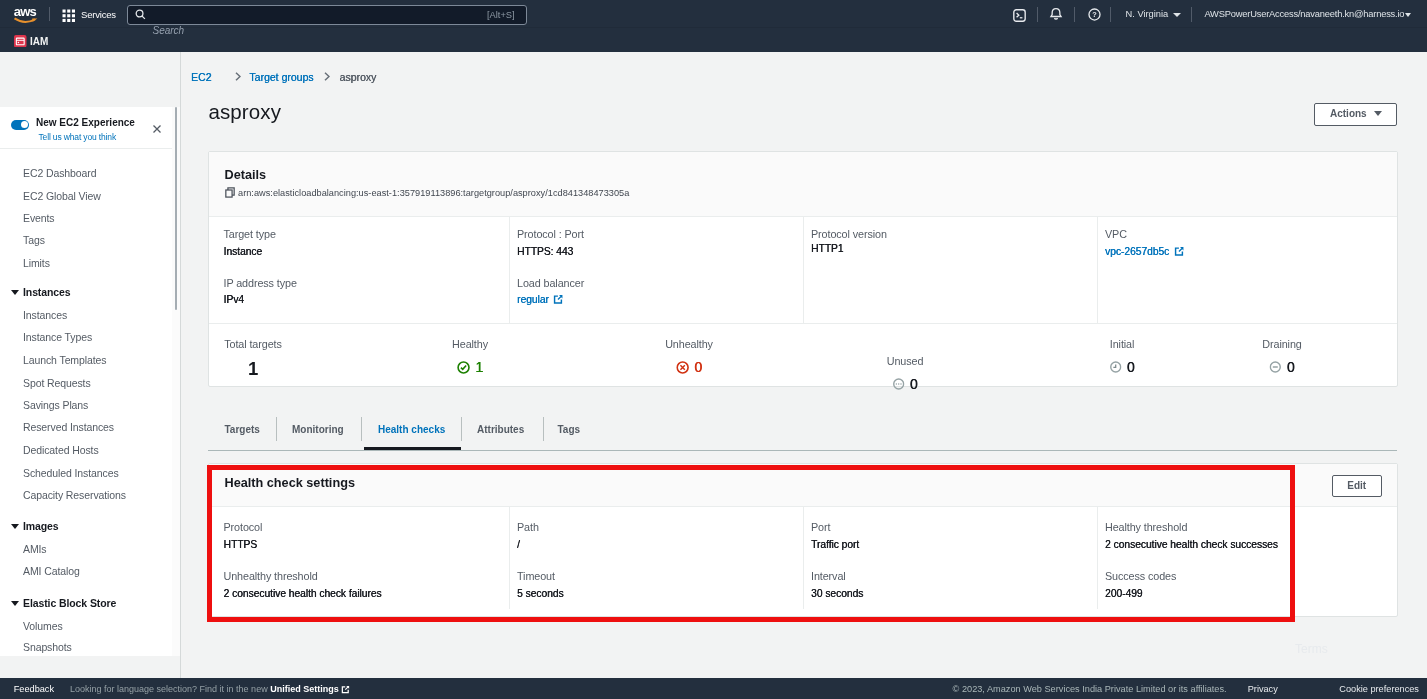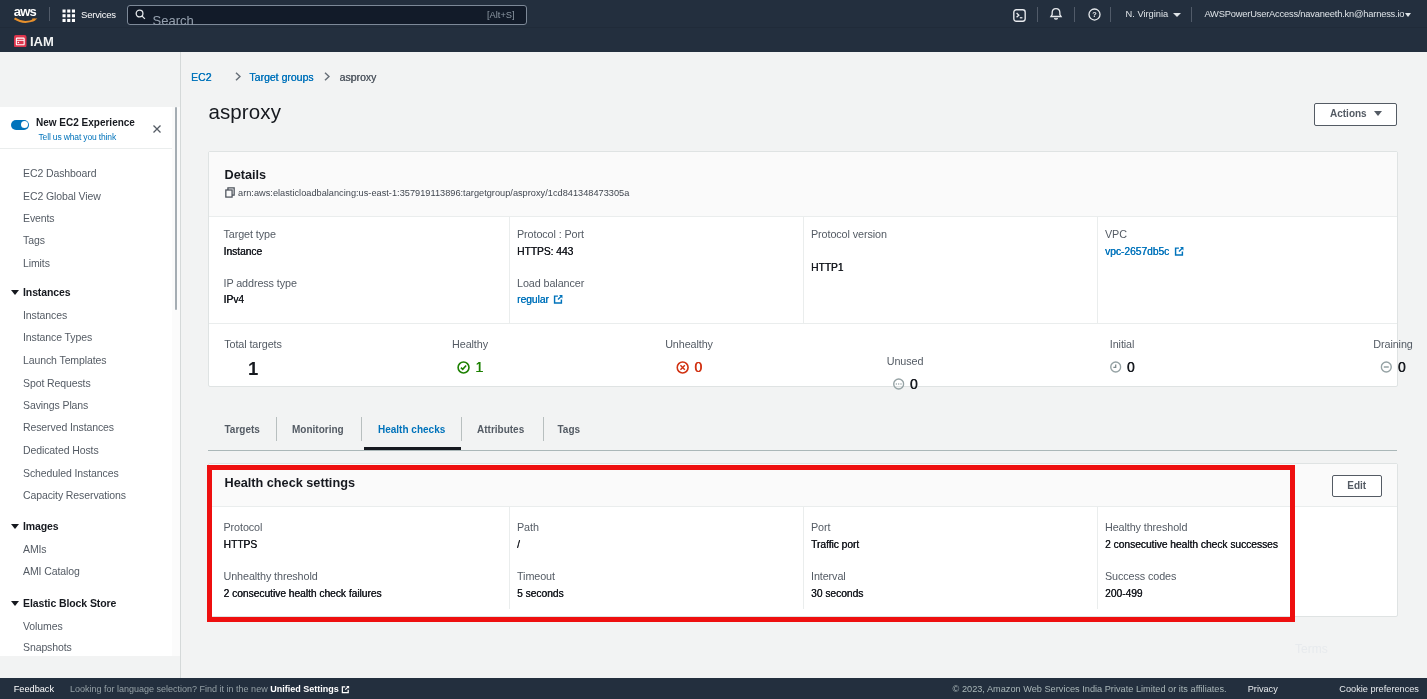--- a/index.html
+++ b/index.html
@@ -37,21 +37,21 @@
       <rect x="9.9" y="9.9" width="3.1" height="3.1"></rect>
     </g>
 </svg>
 <div class="ab" style="left:81px;top:9px;font-size:9.5px;color:#fff;line-height:11px;letter-spacing:-0.2px">Services</div>
 
 <div class="ab" style="left:127px;top:4.5px;width:400px;height:20px;background:#121b29;border:1px solid #7d8998;border-radius:3px"></div>
 <svg class="ab" style="left:134.5px;top:9px" width="11" height="11" viewBox="0 0 14 14">
  <circle cx="5.8" cy="5.8" r="4.3" fill="none" stroke="#e7eaed" stroke-width="1.6"></circle>
  <path d="M9 9 L12.6 12.6" stroke="#e7eaed" stroke-width="1.6"></path>
 </svg>
-<div class="ab" style="left:152.5px;top:15px;font-size:13px;color:#95a0ae;line-height:11px">Search</div>
+<div class="ab" style="left:152.5px;top:25px;font-size:10px;font-style:italic;color:#95a0ae;line-height:11px">Search</div>
 <div class="ab" style="left:487px;top:9.5px;font-size:9.3px;color:#8d98a4;line-height:11px">[Alt+S]</div>
 
 <svg class="ab" style="left:1013px;top:8.5px" width="13" height="13" viewBox="0 0 16 16">
  <rect x="1" y="1" width="14" height="14" rx="3" fill="none" stroke="#e7eaed" stroke-width="1.7"></rect>
  <path d="M4.4 5 L7.2 7.6 L4.4 10.2" fill="none" stroke="#e7eaed" stroke-width="1.6"></path>
  <path d="M8.4 10.8 L11.6 10.8" stroke="#e7eaed" stroke-width="1.6"></path>
 </svg>
 <div class="ab" style="left:1037px;top:7px;width:1px;height:15px;background:#515b69"></div>
 <svg class="ab" style="left:1049px;top:7px" width="14" height="15" viewBox="0 0 16 17">
  <path d="M8 1.7 C10.9 1.7 12.4 4 12.4 6.5 L12.4 8.6 L13.8 10.8 L2.2 10.8 L3.6 8.6 L3.6 6.5 C3.6 4 5.1 1.7 8 1.7 Z" fill="none" stroke="#e7eaed" stroke-width="1.5"></path>
@@ -68,21 +68,21 @@
 <div class="ab" style="left:1190.5px;top:7px;width:1px;height:15px;background:#515b69"></div>
 <div class="ab" style="left:1204.4px;top:9px;font-size:9.3px;color:#dfe4e8;line-height:11px;letter-spacing:-0.18px">AWSPowerUserAccess/navaneeth.kn@harness.io</div>
 <div class="ab" style="left:1404.8px;top:12.5px;width:0;height:0;border-left:3.5px solid transparent;border-right:3.5px solid transparent;border-top:4.5px solid #dfe4e8"></div>
 
 <svg class="ab" style="left:14px;top:34.5px" width="12.5" height="12.5" viewBox="0 0 16 16">
  <rect x="0" y="0" width="16" height="16" rx="2.5" fill="#dd344c"></rect>
  <rect x="3" y="4" width="10" height="8.5" rx="0.8" fill="none" stroke="#fff" stroke-width="1.4"></rect>
  <path d="M3 6.8 L13 6.8" stroke="#fff" stroke-width="1.2"></path>
  <circle cx="5.6" cy="9.7" r="1" fill="#fff"></circle>
 </svg>
-<div class="ab" style="left:30px;top:36px;font-size:13px;font-weight:700;color:#f1f3f3;line-height:11px">IAM</div>
+<div class="ab" style="left:30px;top:36px;font-size:10px;font-weight:700;color:#f1f3f3;line-height:11px">IAM</div>
 
 <div class="ab" style="left:0;top:107px;width:172px;height:549px;background:#fff"></div>
 <div class="ab" style="left:172px;top:107px;width:7.5px;height:549px;background:#fbfbfb"></div>
 <div class="ab" style="left:174.8px;top:107px;width:2.2px;height:203px;background:#a5adb3;border-radius:2px"></div>
 <div class="ab" style="left:179.5px;top:52px;width:1px;height:626px;background:#d5d9d9"></div>
 
 <div class="ab" style="left:11px;top:119.5px;width:18px;height:10px;background:#0073bb;border-radius:5px"></div>
 <div class="ab" style="left:20.5px;top:120.8px;width:7.4px;height:7.4px;background:#fff;border-radius:50%"></div>
 <div class="ab" style="left:36px;top:116px;font-size:10px;font-weight:700;color:#16191f;line-height:13px">New EC2 Experience</div>
 <div class="ab" style="left:38.5px;top:131.5px;font-size:8.5px;letter-spacing:-0.15px;color:#0073bb;line-height:11px">Tell us what you think</div>
@@ -157,21 +157,21 @@
 <div class="ab" style="left:517px;top:275.5px">
     <div class="lb">Load balancer</div>
     <div class="vl" style="margin-top:2.5px"><span class="bluev">regular<svg width="10.5" height="10.5" viewBox="0 0 16 16" style="margin-left:4.5px;vertical-align:-1.5px">
           <path d="M12.8 8.5 L12.8 13.6 L2.4 13.6 L2.4 3.2 L7.5 3.2" fill="none" stroke="#0073bb" stroke-width="2.2"></path>
           <path d="M9.2 1.6 L14.4 1.6 L14.4 6.8 Z" fill="#0073bb"></path>
           <path d="M7.6 8.4 L12.2 3.8" stroke="#0073bb" stroke-width="2"></path>
         </svg></span></div>
   </div>
 <div class="ab" style="left:811px;top:227px">
     <div class="lb">Protocol version</div>
-    <div class="vl" style="margin-top:19px">HTTP1</div>
+    <div class="vl" style="margin-top:0">HTTP1</div>
   </div>
 <div class="ab" style="left:1105px;top:227px">
     <div class="lb">VPC</div>
     <div class="vl" style="margin-top:2.5px"><span class="bluev">vpc-2657db5c<svg width="10.5" height="10.5" viewBox="0 0 16 16" style="margin-left:4.5px;vertical-align:-1.5px">
           <path d="M12.8 8.5 L12.8 13.6 L2.4 13.6 L2.4 3.2 L7.5 3.2" fill="none" stroke="#0073bb" stroke-width="2.2"></path>
           <path d="M9.2 1.6 L14.4 1.6 L14.4 6.8 Z" fill="#0073bb"></path>
           <path d="M7.6 8.4 L12.2 3.8" stroke="#0073bb" stroke-width="2"></path>
         </svg></span></div>
   </div>
 
@@ -225,21 +225,21 @@
     <div style="margin-top:8px;display:flex;justify-content:center;align-items:center">
       <span class="stat">
         <svg width="12" height="12" viewBox="0 0 16 16" style="display:block">
           <circle cx="8" cy="8" r="6.6" fill="none" stroke="#96a3a5" stroke-width="1.9"></circle>
           <path d="M8 4.6 L8 8.4 L4.9 8.4" fill="none" stroke="#7d8b8d" stroke-width="1.7"></path>
         </svg>
         <span class="bignum">0</span>
       </span>
     </div>
   </div>
-<div class="ab sumcell" style="left:1393px;top:337px">
+<div class="ab sumcell" style="left:1282px;top:337px">
     <div class="lb" style="text-align:center">Draining</div>
     <div style="margin-top:8px;display:flex;justify-content:center;align-items:center">
       <span class="stat">
         <svg width="12" height="12" viewBox="0 0 16 16" style="display:block">
           <circle cx="8" cy="8" r="6.6" fill="none" stroke="#96a3a5" stroke-width="1.9"></circle>
           <path d="M4.7 8 L11.3 8" stroke="#96a3a5" stroke-width="1.9"></path>
         </svg>
         <span class="bignum">0</span>
       </span>
     </div>

